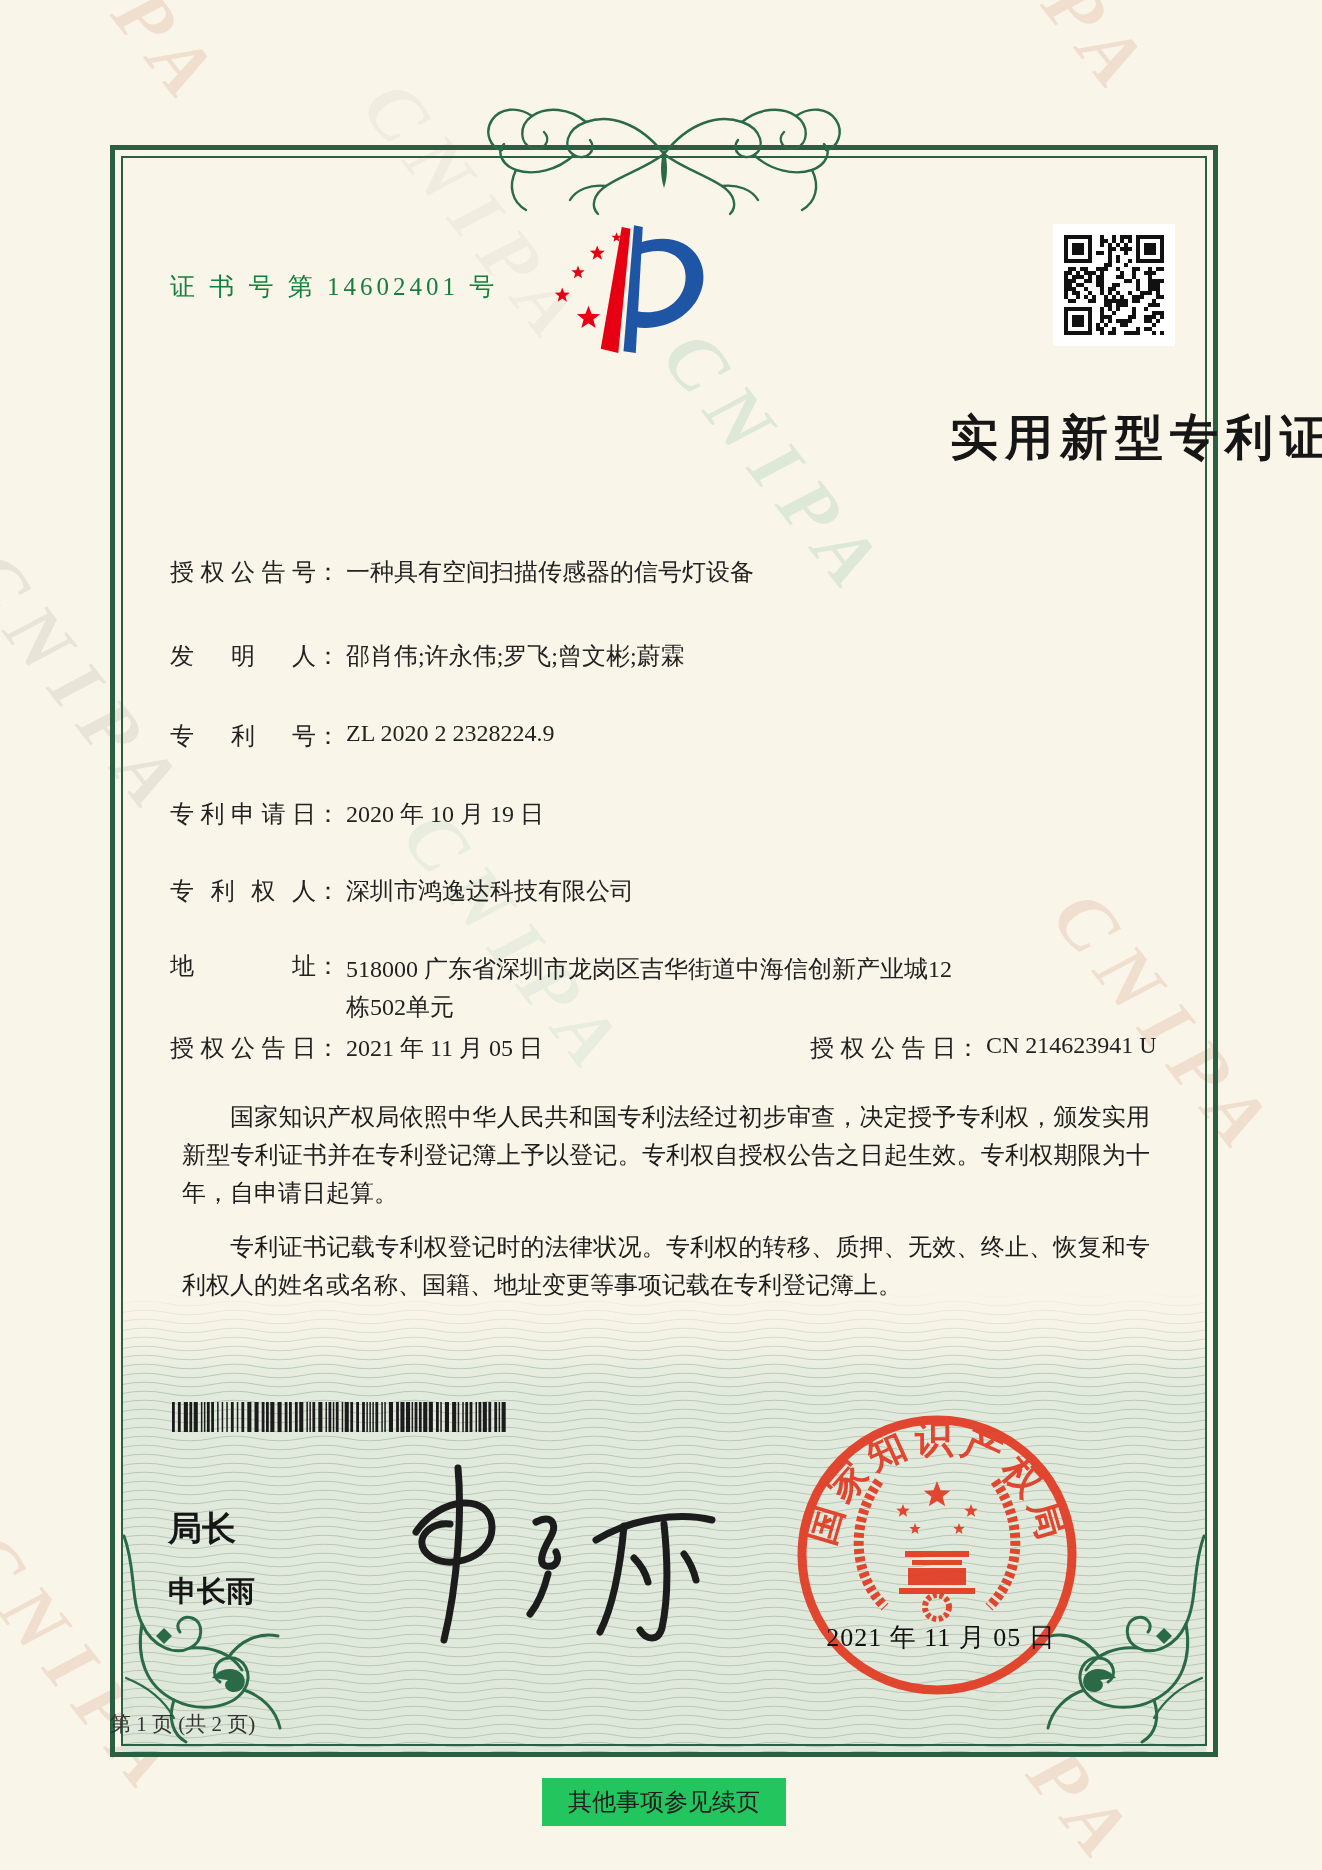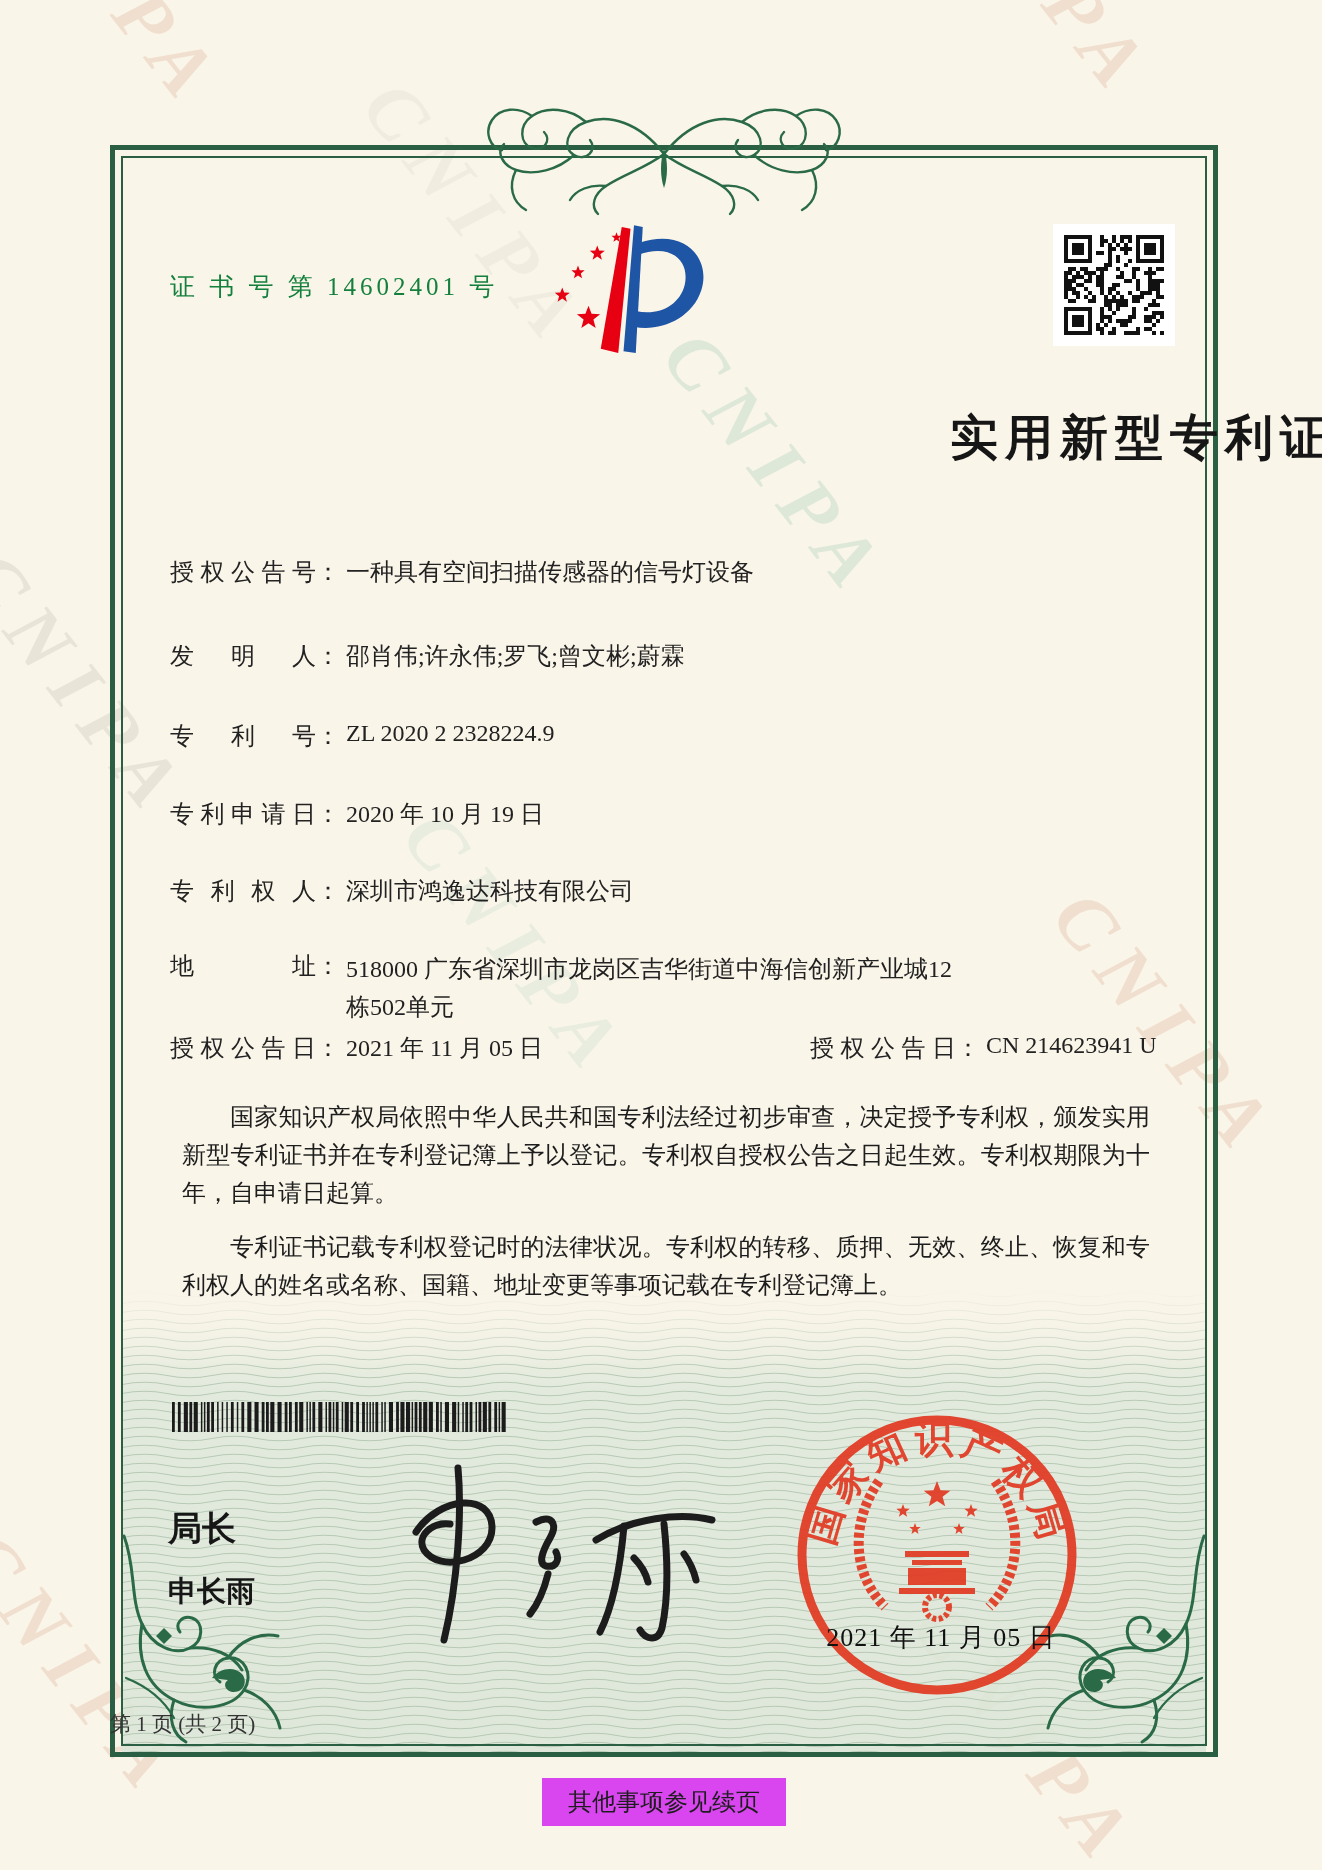--- a/index.html
+++ b/index.html
@@ -53,21 +53,21 @@
          font-size:29px;font-weight:600;color:#161616;}
   .sig{position:absolute;left:388px;top:1462px;z-index:3;}
 
   .seal{position:absolute;left:791px;top:1409px;width:292px;height:292px;z-index:3;opacity:.93;}
   .sealdate{position:absolute;left:800px;top:1620px;width:282px;z-index:4;text-align:center;
             font-size:26px;color:#111;letter-spacing:1px;white-space:nowrap;}
 
   .pagenote{position:absolute;left:110px;top:1710px;width:1108px;z-index:3;text-align:left;
             font-size:21px;color:#333;}
   .contnote{position:absolute;left:110px;top:1778px;width:1108px;z-index:3;text-align:center;font-size:24px;color:#1d1d1d;}
-  .contnote span{background:#d946ef;padding:8px 26px;display:inline-block;}
+  .contnote span{background:#22c55e;padding:8px 26px;display:inline-block;}
 </style>
 </head>
 <body>
 
 <div class="page">
 
   <div class="wm wm-pink" style="left:-45px;top:-70px;">CNIPA</div>
   <div class="wm wm-pink" style="left:885px;top:-80px;">CNIPA</div>
   <div class="wm wm-gray" style="left:320px;top:170px;opacity:.5;">CNIPA</div>
   <div class="wm wm-green" style="left:620px;top:420px;">CNIPA</div>

